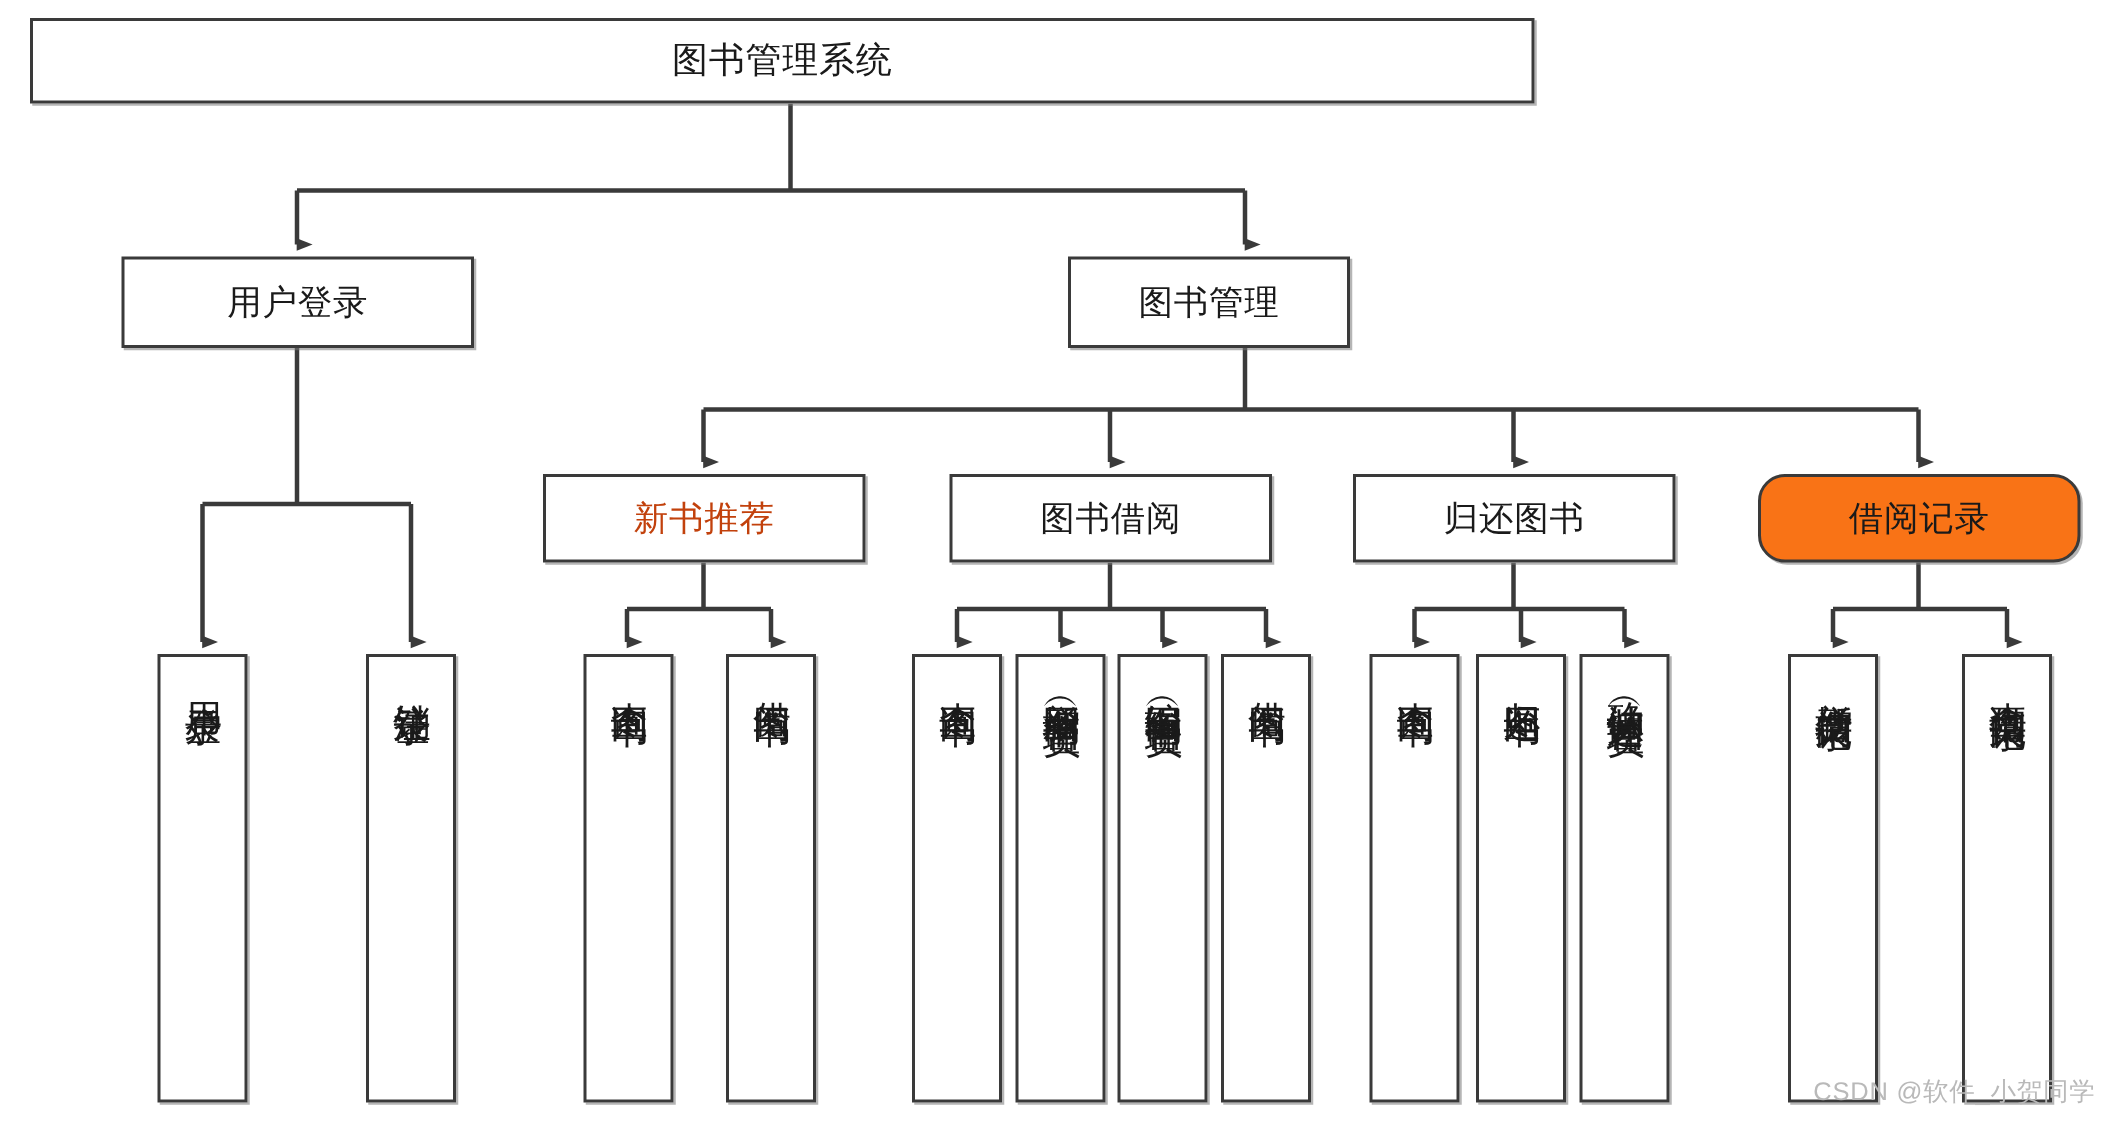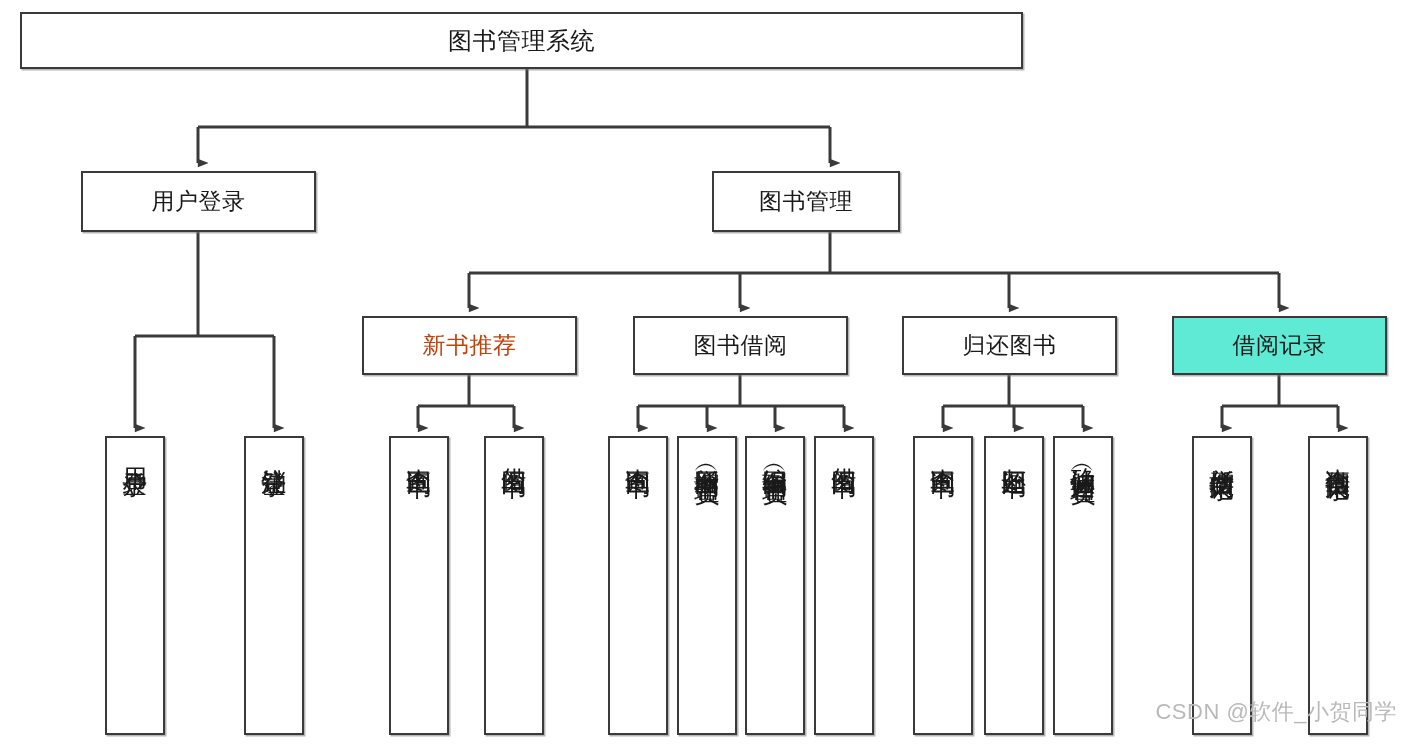--- a/index.html
+++ b/index.html
@@ -58,22 +58,22 @@
     writing-mode: vertical-rl;
     text-orientation: upright;
     font-size: 25px;
     line-height: 1.05;
     letter-spacing: 2px;
     white-space: nowrap;
   }
   .watermark {
     position: absolute;
     right: 8px;
-    bottom: 20px;
-    font-size: 22px;
+    bottom: 8px;
+    font-size: 17px;
     color: #b9b9b9;
     letter-spacing: 0.5px;
     user-select: none;
     white-space: nowrap;
   }
 </style>
 </head>
 <body>
 
 <div id="canvas" style="background: rgb(255, 255, 255);">
@@ -142,21 +142,21 @@
 
   <div class="node h" style="left: 362px; top: 316px; width: 215px; height: 59px; border-color: rgb(58, 58, 58); background: rgb(255, 255, 255); color: #c2410c;">
     <span class="lbl">新书推荐</span>
   </div>
   <div class="node h" style="left: 633px; top: 316px; width: 215px; height: 59px; border-color: rgb(58, 58, 58); background: rgb(255, 255, 255); color: rgb(26, 26, 26);">
     <span class="lbl">图书借阅</span>
   </div>
   <div class="node h" style="left: 902px; top: 316px; width: 215px; height: 59px; border-color: rgb(58, 58, 58); background: rgb(255, 255, 255); color: rgb(26, 26, 26);">
     <span class="lbl">归还图书</span>
   </div>
-  <div class="node h" style="left: 1172px; top: 316px; width: 215px; height: 59px; border-color: rgb(58, 58, 58); background: #5eead4; color: rgb(26, 26, 26);">
+  <div class="node h" style="left: 1172px; top: 316px; width: 215px; height: 59px; border-color: rgb(58, 58, 58); background: #f97316; color: rgb(26, 26, 26); border-radius: 18px;">
     <span class="lbl">借阅记录</span>
   </div>
 
   <div class="node v" style="left: 105px; top: 436px; width: 60px; height: 299px; border-color: rgb(58, 58, 58); background: rgb(255, 255, 255); color: rgb(26, 26, 26);">
     <span class="lbl">用户登录</span>
   </div>
   <div class="node v" style="left: 244px; top: 436px; width: 60px; height: 299px; border-color: rgb(58, 58, 58); background: rgb(255, 255, 255); color: rgb(26, 26, 26);">
     <span class="lbl">注销登录</span>
   </div>
 

